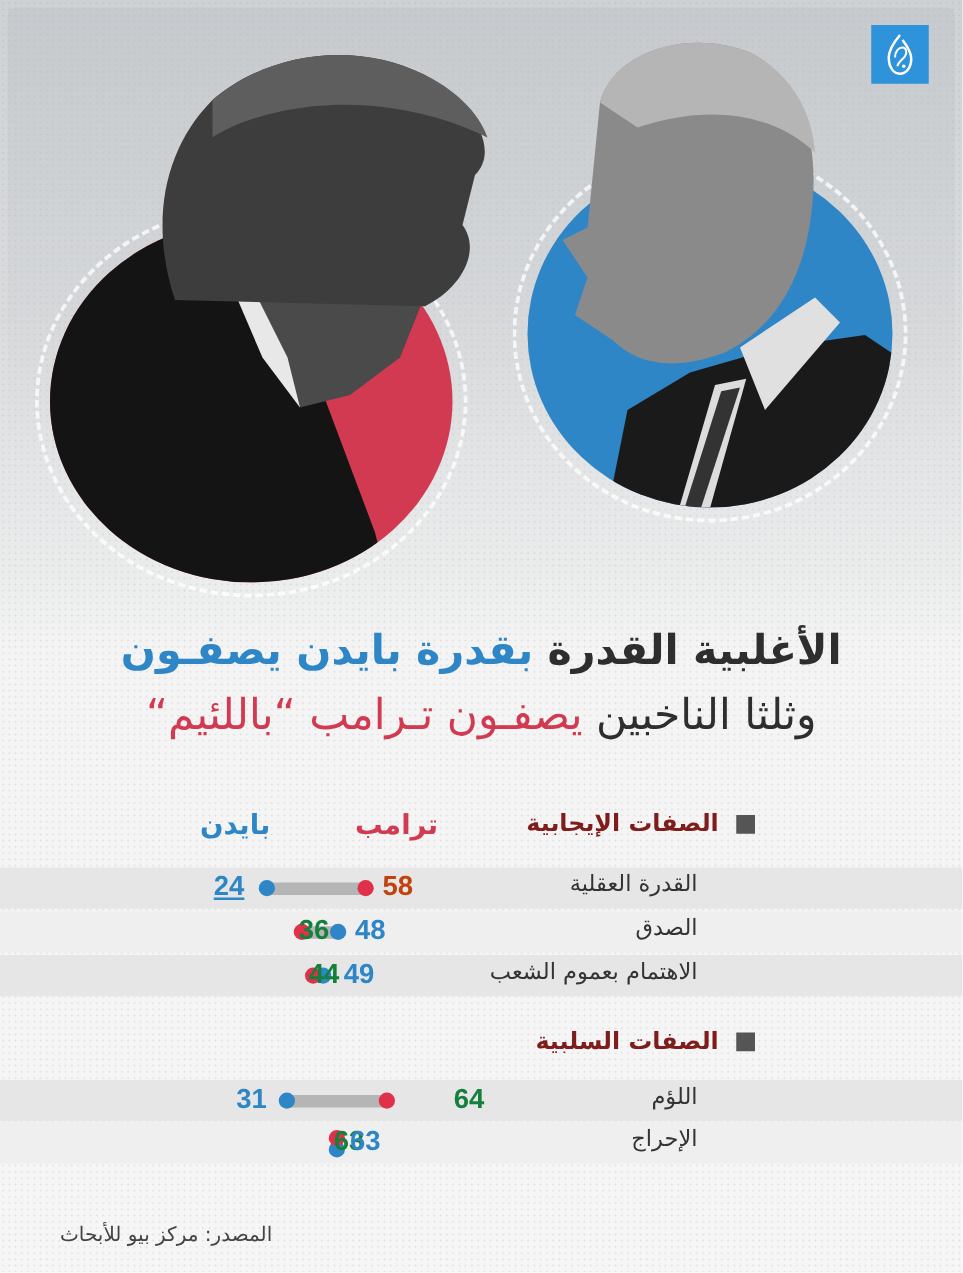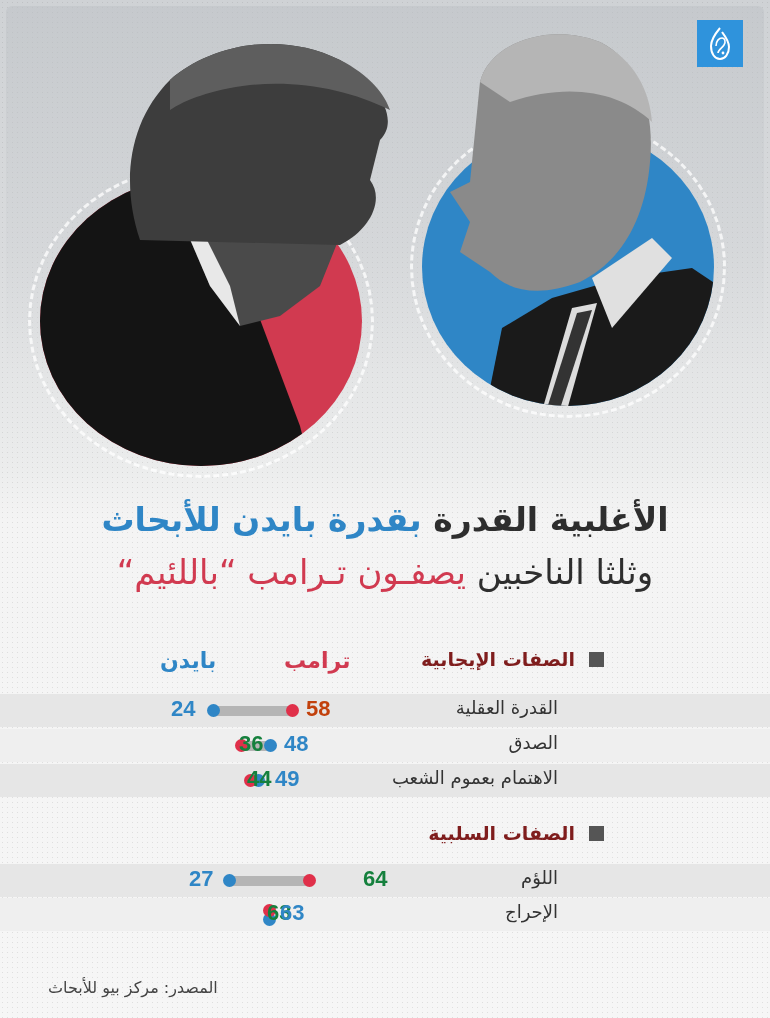--- a/index.html
+++ b/index.html
@@ -116,39 +116,39 @@
 
 <div class="logo">
   <svg width="30" height="36" viewBox="0 0 30 36">
     <path d="M15 2 C10 8 6 14 6 20 C6 28 10 33 15 33 C20 33 24 28 24 21 C24 15 20 10 17 6" fill="none" stroke="#fff" stroke-width="2"></path>
     <path d="M11 20 C11 15 14 12 17 12 C20 12 21 16 19 19 C17 22 13 24 13 27" fill="none" stroke="#fff" stroke-width="1.6"></path>
     <circle cx="18" cy="27" r="1.4" fill="#fff"></circle>
   </svg>
 </div>
 
 <div class="title title-1">
-  <span>الأغلبية القدرة </span><span class="blue">بقدرة بايدن للأبحاث</span>
+  <span>الأغلبية القدرة </span><span class="blue">بقدرة بايدن يصفـون</span>
 </div>
 <div class="title title-2">
   <span>وثلثا الناخبين </span><span class="red">يصفـون تـرامب “باللئيم“</span>
 </div>
 
 <div class="section-head" style="top:648px;">
   <span class="sq"></span>
   <span>الصفات الإيجابية</span>
 </div>
 <div class="col-head col-trump">ترامب</div>
 <div class="col-head col-biden">بايدن</div>
 
 <div class="row" style="top:694px;">
   <span class="row-label">القدرة العقلية</span>
   <div class="bar" style="left:213px;width:79px;"></div>
   <div class="dot b" style="left:207px;"></div>
   <div class="dot r" style="left:286px;"></div>
-  <span class="val b" style="left:171px;">24</span>
+  <span class="val b" style="left:171px;text-decoration:underline;">24</span>
   <span class="val r2" style="left:306px;">58</span>
 </div>
 
 <div class="row alt" style="top:729px;">
   <span class="row-label">الصدق</span>
   <div class="bar" style="left:241px;width:29px;"></div>
   <div class="dot r" style="left:235px;"></div>
   <div class="dot b" style="left:264px;"></div>
   <span class="val r" style="left:199px;">36</span>
   <span class="val b" style="left:284px;">48</span>
@@ -165,21 +165,21 @@
 <div class="section-head" style="top:822px;">
   <span class="sq"></span>
   <span>الصفات السلبية</span>
 </div>
 
 <div class="row" style="top:864px;">
   <span class="row-label">اللؤم</span>
   <div class="bar" style="left:229px;width:80px;"></div>
   <div class="dot b" style="left:223px;"></div>
   <div class="dot r" style="left:303px;"></div>
-  <span class="val b" style="left:189px;">27</span>
+  <span class="val b" style="left:189px;">31</span>
   <span class="val r" style="left:323px;">64</span>
 </div>
 
 <div class="row alt" style="top:898px;">
   <span class="row-label">الإحراج</span>
   <div class="dot b" style="left:263px;top:15px;"></div>
   <div class="dot r" style="left:263px;top:6px;"></div>
   <span class="val r" style="left:227px;">63</span>
   <span class="val b" style="left:280px;">63</span>
 </div>

